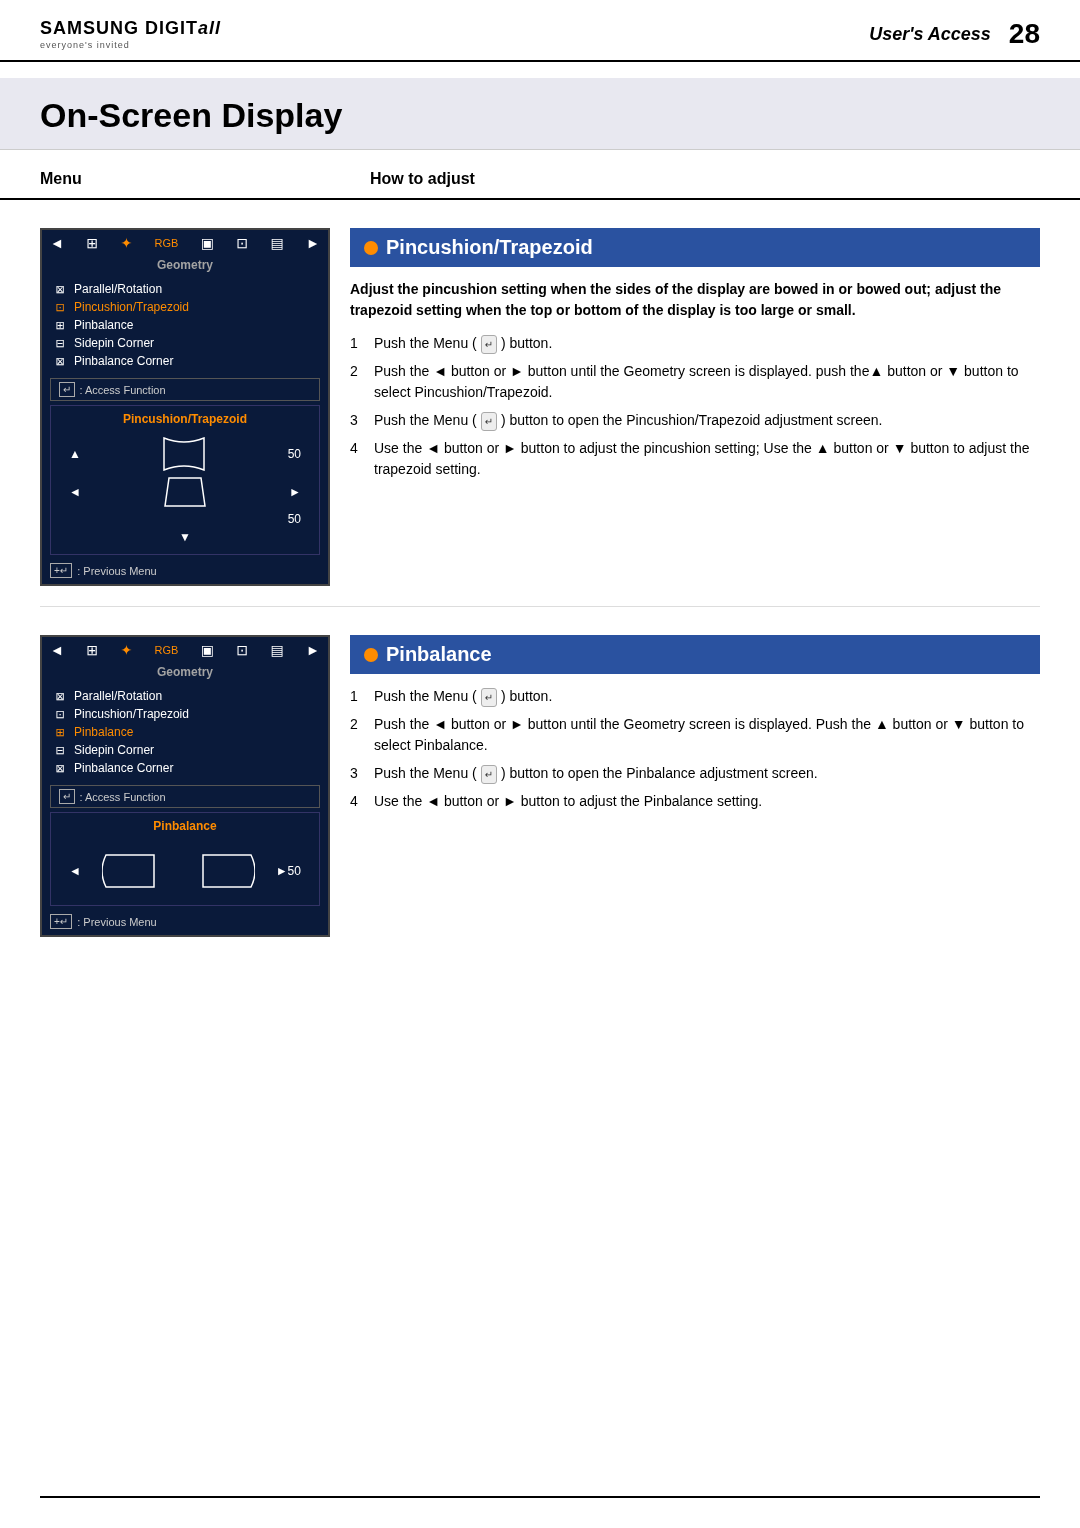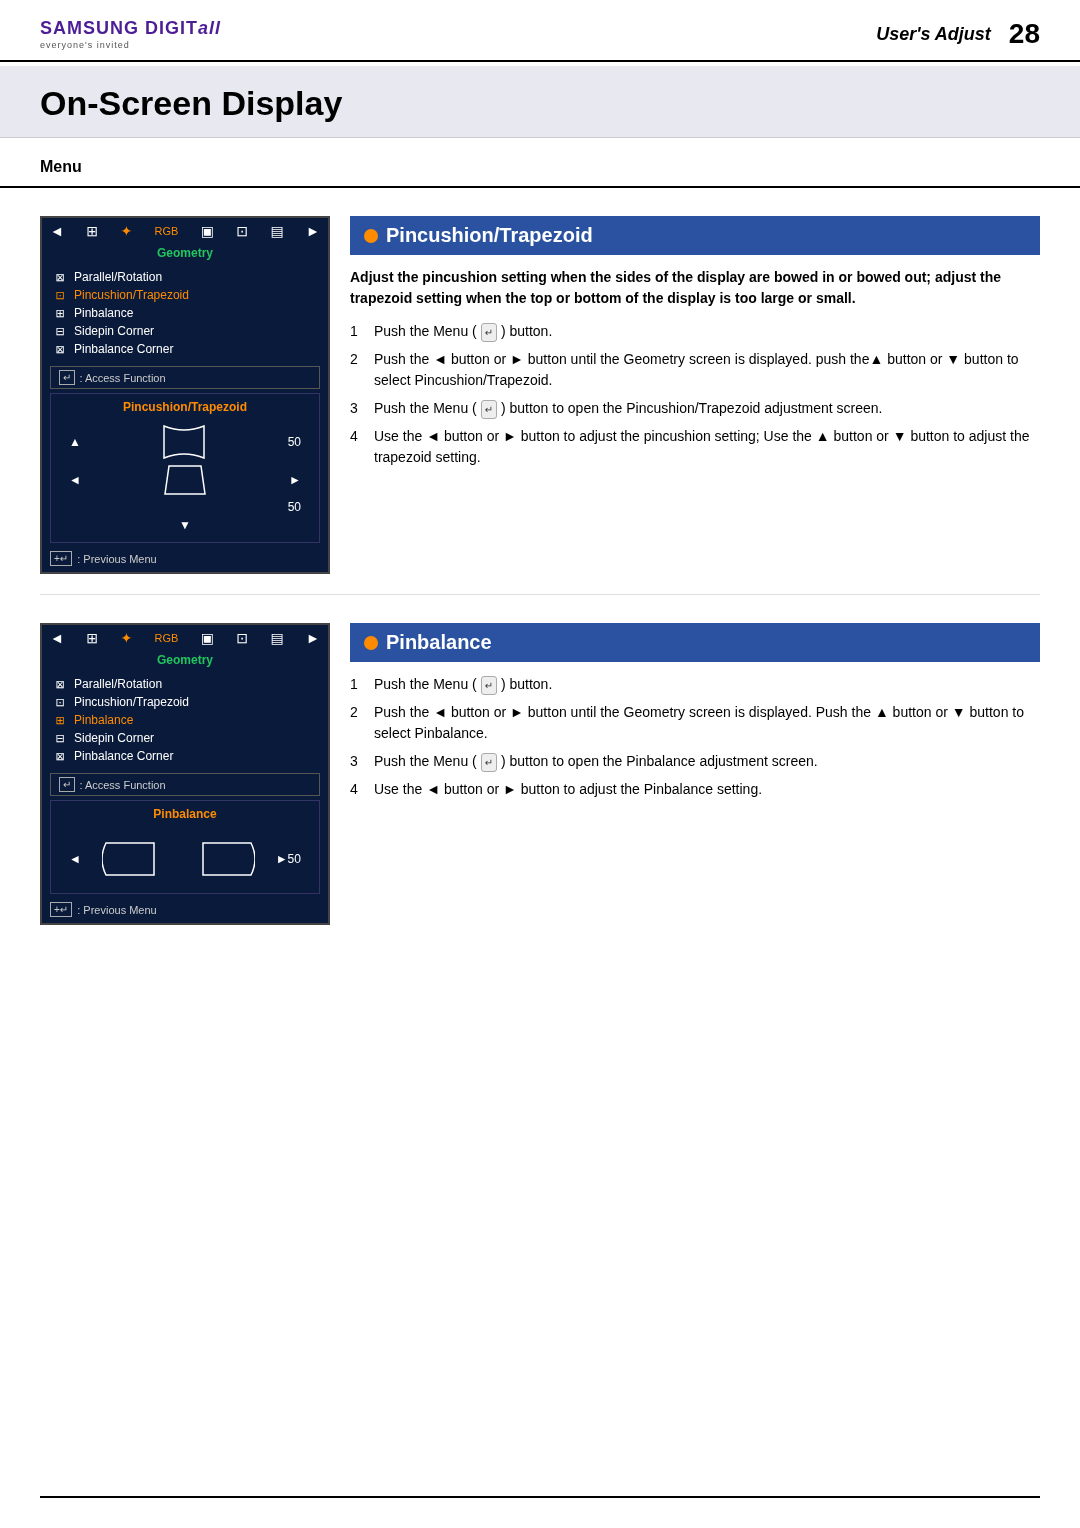--- a/index.html
+++ b/index.html
@@ -20,21 +20,21 @@
       padding: 18px 40px 10px 40px;
       border-bottom: 2px solid #000;
     }
     .logo-area {
       display: flex;
       flex-direction: column;
     }
     .logo-samsung {
       font-size: 18px;
       font-weight: bold;
-      color: #4c1d95;
+      color: #000000;
       letter-spacing: 1px;
     }
     .logo-samsung span.digit {
       font-style: italic;
     }
     .logo-sub {
       font-size: 9px;
       color: #555;
       letter-spacing: 1px;
       margin-top: 1px;
@@ -51,21 +51,21 @@
     }
     .page-number {
       font-size: 28px;
       font-weight: bold;
     }
 
     
     .page-title-section {
       background: #e8e8f0;
       padding: 18px 40px 14px 40px;
-      margin-top: 4px;
+      margin-top: 16px;
       border-bottom: 1px solid #ccc;
     }
     .page-title {
       font-size: 34px;
       font-weight: bold;
       color: #000;
     }
 
     
     .col-headers {
@@ -119,21 +119,21 @@
     .osd-toolbar-icon {
       color: #fff;
       font-size: 14px;
       cursor: pointer;
     }
     .osd-toolbar-icon.active {
       color: #ff8c00;
     }
     .osd-category {
       text-align: center;
-      color: #22c55e;
+      color: #a3a3a3;
       font-size: 12px;
       font-weight: bold;
       padding: 2px 0 4px 0;
       background: #0a1a3a;
     }
     .osd-menu-list {
       background: #0a1a3a;
       padding: 4px 10px;
     }
     .osd-menu-item {
@@ -267,31 +267,32 @@
 <body>
 
 <div class="header">
   <div class="logo-area">
     <div class="logo-samsung">
       SAMSUNG DIGIT<span class="digit" style="font-style:italic;">all</span>
     </div>
     <div class="logo-sub">everyone's invited</div>
   </div>
   <div class="header-right">
-    <span class="manual-title">User's Adjust</span>
+    <span class="manual-title">User's Access</span>
     <span class="page-number">28</span>
   </div>
 </div>
 
 <div class="page-title-section">
   <h1 class="page-title">On-Screen Display</h1>
 </div>
 
 <div class="col-headers">
   <div class="col-menu">Menu</div>
+  <div class="col-how">How to adjust</div>
 </div>
 
 <div class="content-area">
 
   <div class="section-row">
 
     <div class="osd-panel">
 
       <div class="osd-toolbar">
         <span class="osd-toolbar-icon">◄</span>

